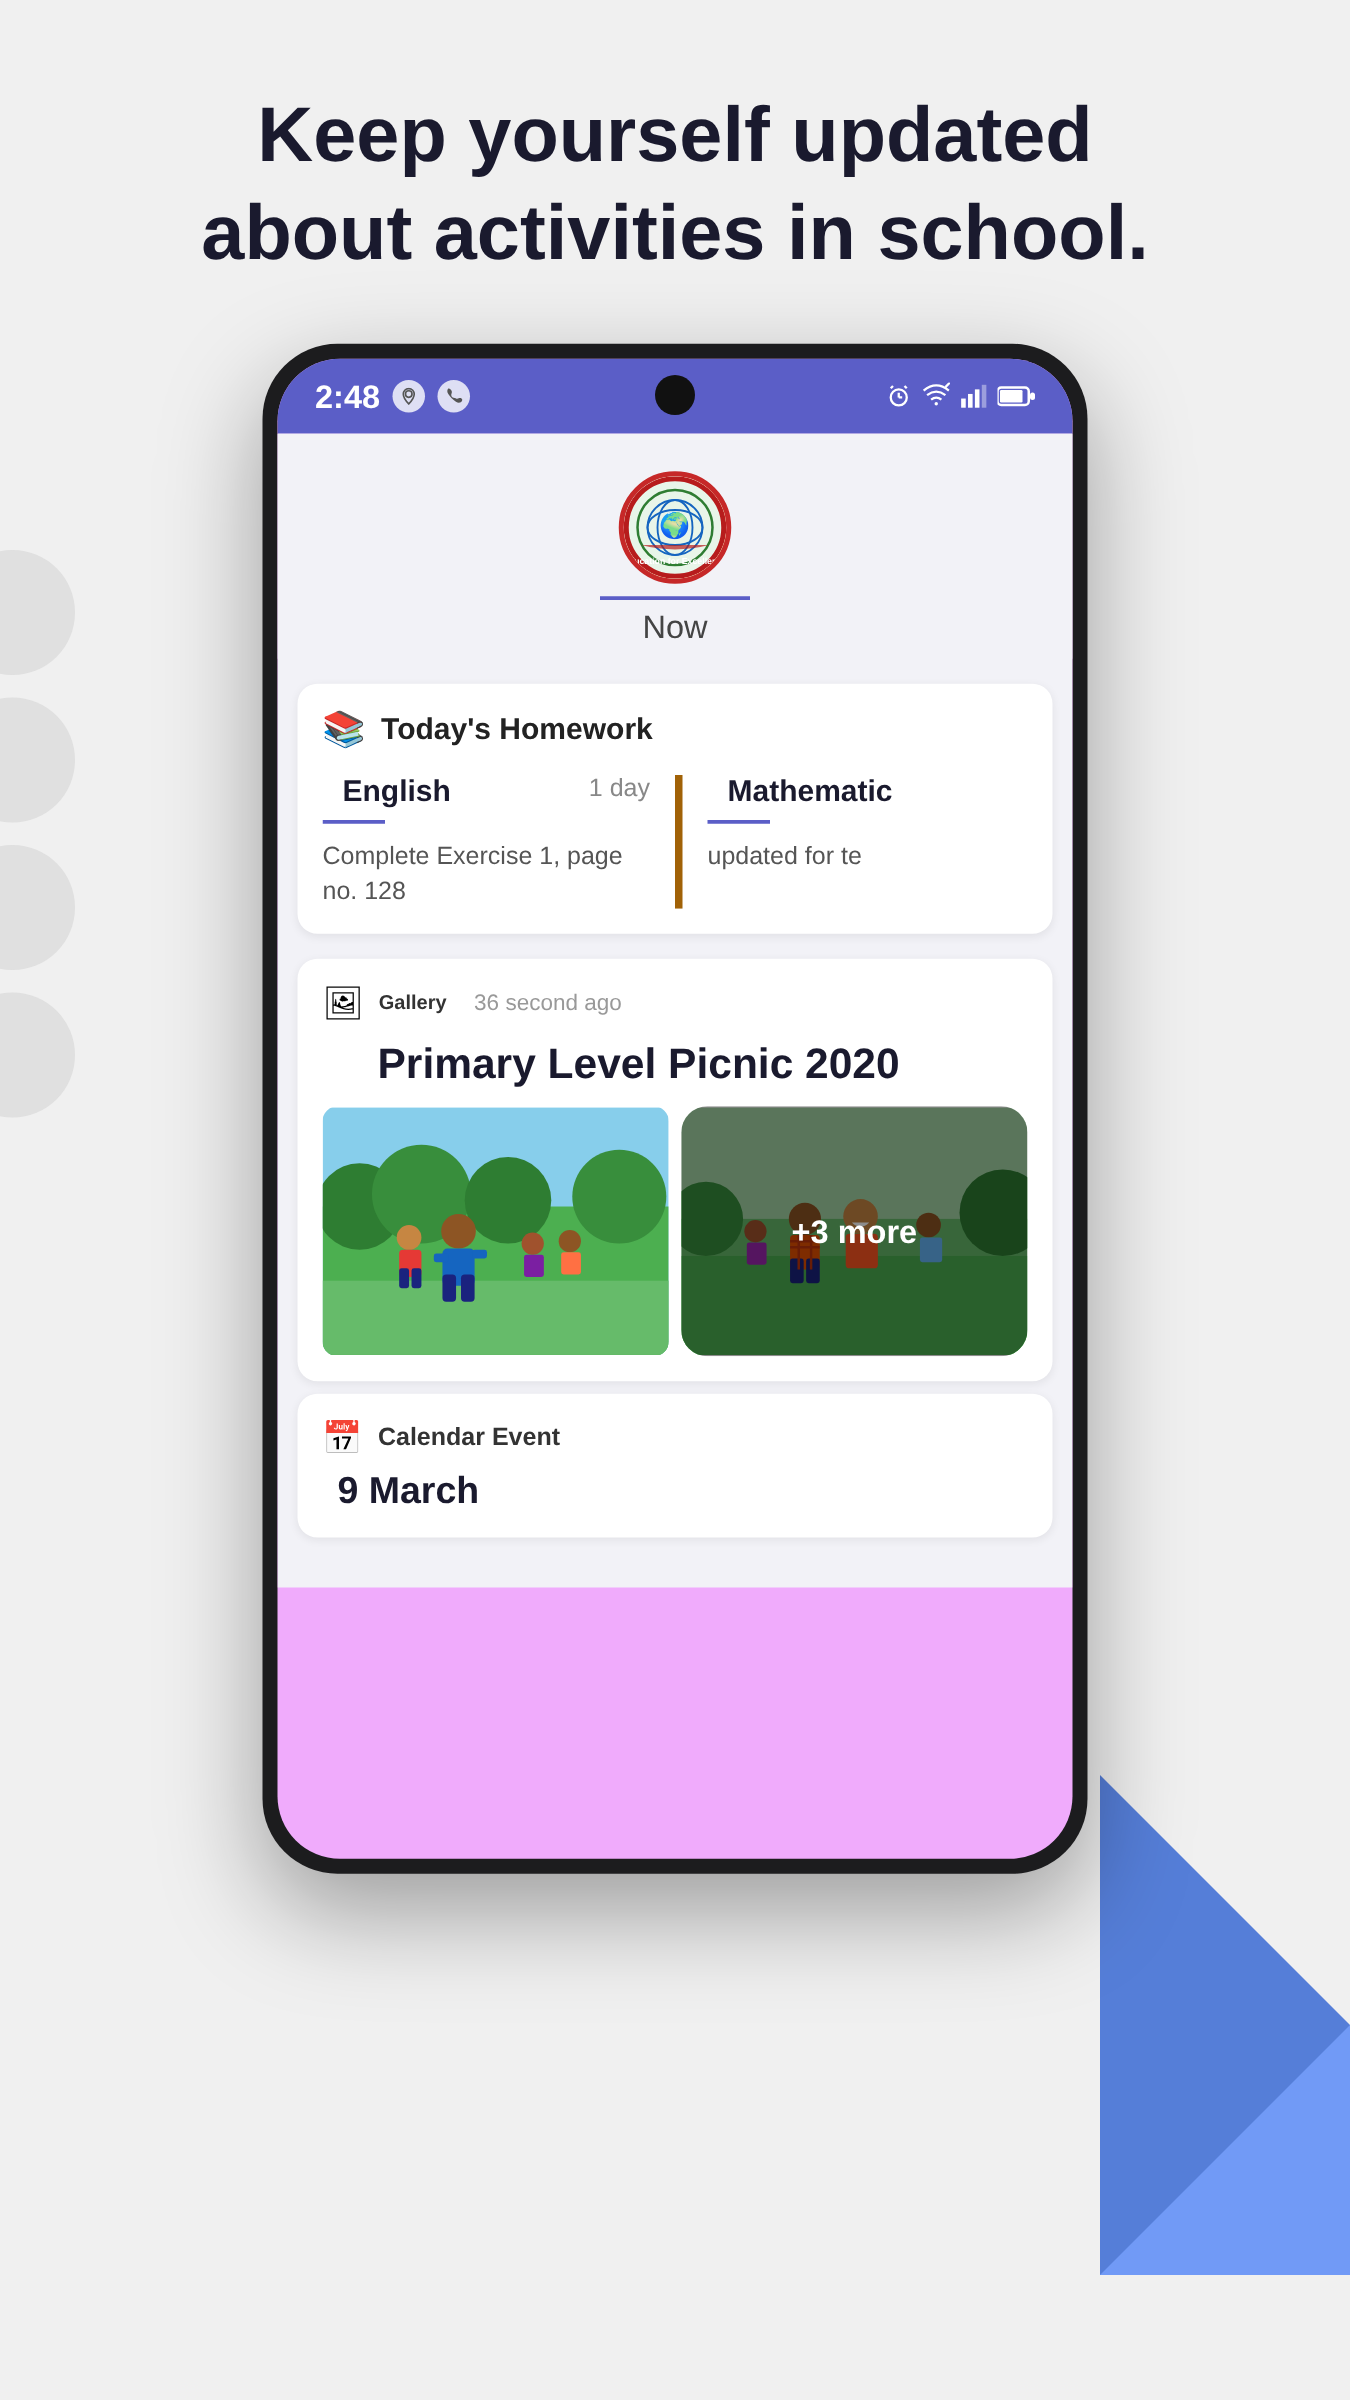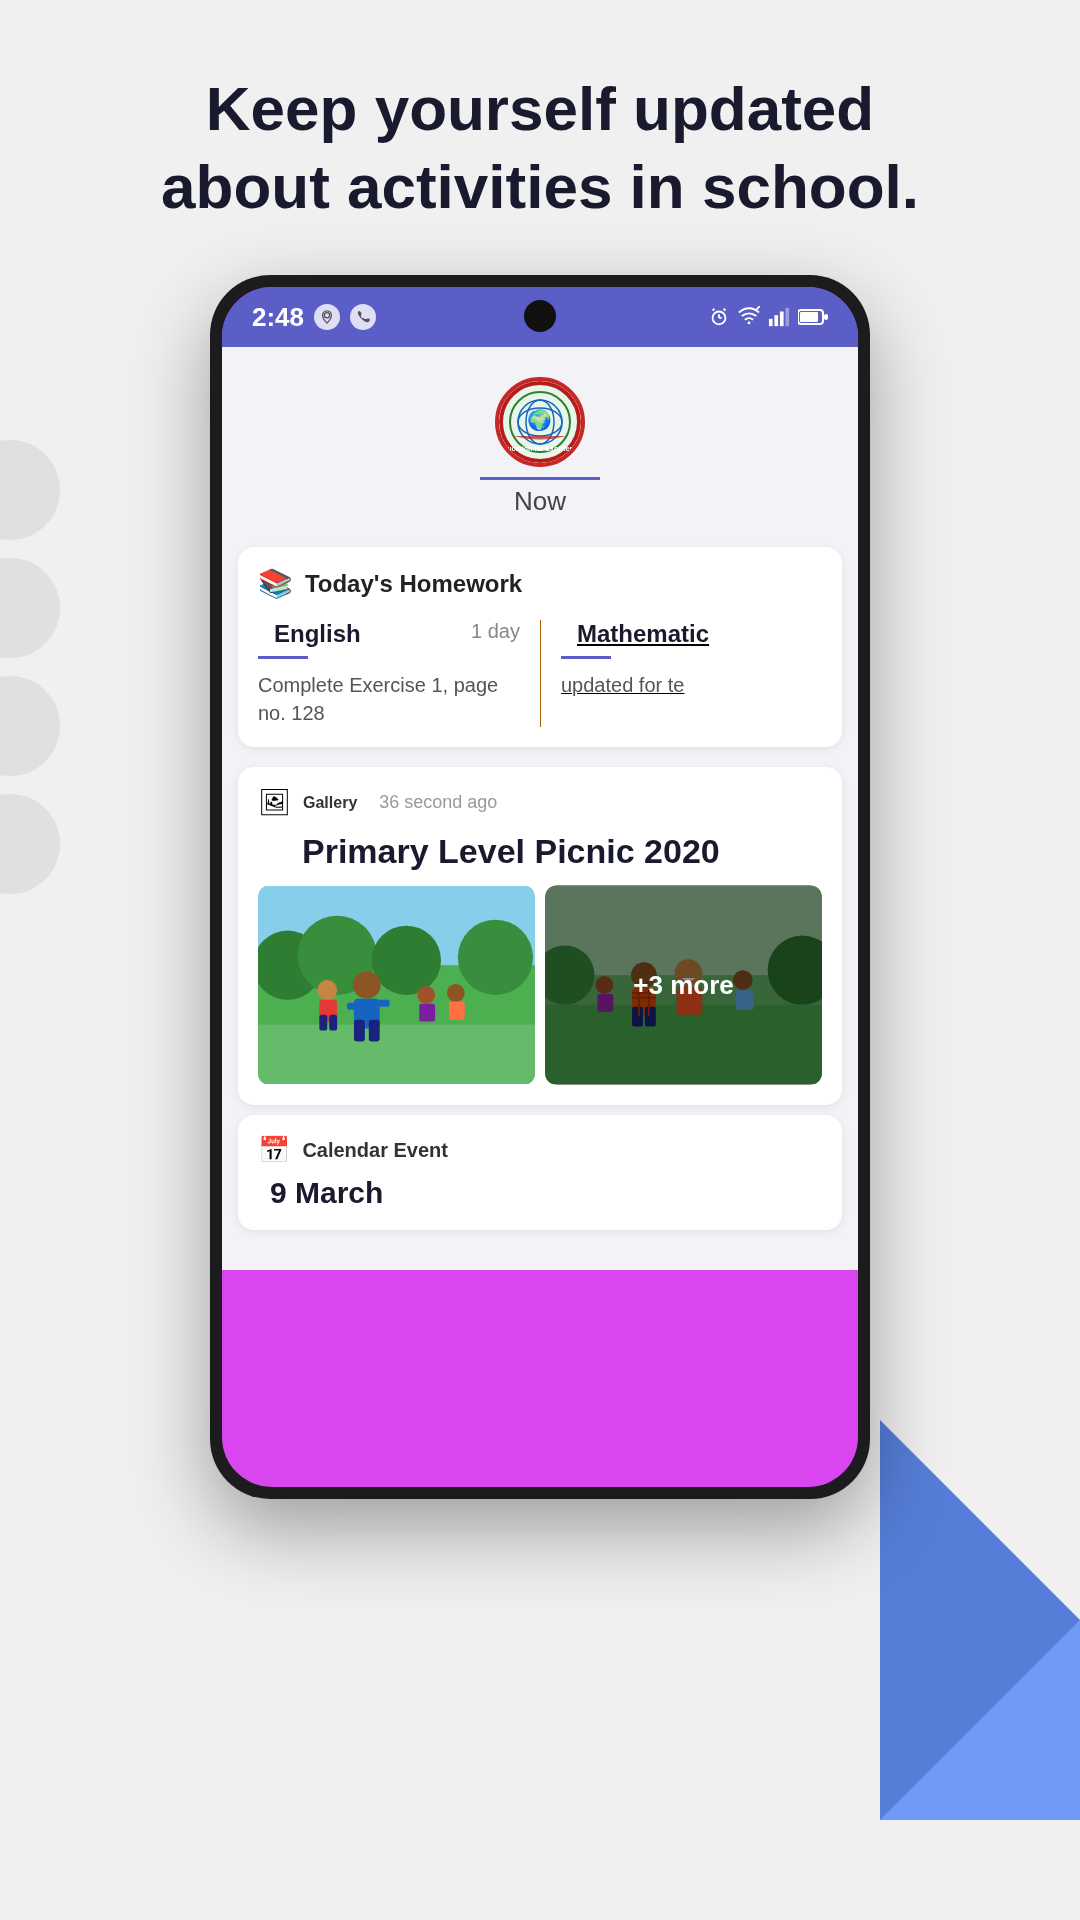--- a/index.html
+++ b/index.html
@@ -72,21 +72,21 @@
       width: 660px;
       background: #1c1c1e;
       border-radius: 60px;
       padding: 12px;
       box-shadow: 0 30px 80px rgba(0,0,0,0.35);
       position: relative;
     }
 
     .phone-screen {
       width: 100%;
-      background: #d946ef;
+      background: #f0abfc;
       border-radius: 50px;
       overflow: hidden;
       min-height: 1200px;
     }
 
     
     .status-bar {
       background: #5b5ec7;
       display: flex;
       align-items: center;
@@ -199,22 +199,21 @@
     }
 
     .homework-col {
       flex: 0 0 50%;
       padding-right: 20px;
     }
 
     .homework-col + .homework-col {
       padding-left: 20px;
       padding-right: 0;
-      border-left: 1px solid #a16207;
-      text-decoration: underline;
+      border-left: 6px solid #a16207;
     }
 
     .col-header {
       display: flex;
       justify-content: space-between;
       align-items: flex-start;
       margin-bottom: 8px;
       margin-left: 16px;
     }
 
@@ -510,21 +509,21 @@
                 <rect x="72" y="130" width="8" height="16" rx="2" fill="#1a237e"></rect>
 
                 <circle cx="170" cy="110" r="9" fill="#a0522d"></circle>
                 <rect x="163" y="119" width="16" height="18" rx="2" fill="#7b1fa2"></rect>
 
                 <circle cx="200" cy="108" r="9" fill="#8d5524"></circle>
                 <rect x="193" y="117" width="16" height="18" rx="2" fill="#ff7043"></rect>
               </svg>
             </div>
 
-            <div class="gallery-img" style="position:relative;">
+            <div class="gallery-img" style="position:relative;border-radius:21px;">
               <svg width="100%" height="200" viewBox="0 0 280 200" xmlns="http://www.w3.org/2000/svg">
 
                 <rect width="280" height="200" fill="#a5d6a7"></rect>
                 <rect x="0" y="90" width="280" height="110" fill="#66bb6a"></rect>
                 <circle cx="20" cy="90" r="30" fill="#388e3c"></circle>
                 <circle cx="260" cy="85" r="35" fill="#2e7d32"></circle>
                 <rect x="0" y="120" width="280" height="80" fill="#4caf50"></rect>
 
                 <circle cx="100" cy="90" r="13" fill="#8d5524"></circle>
                 <rect x="88" y="103" width="24" height="28" rx="3" fill="#e65100"></rect>

